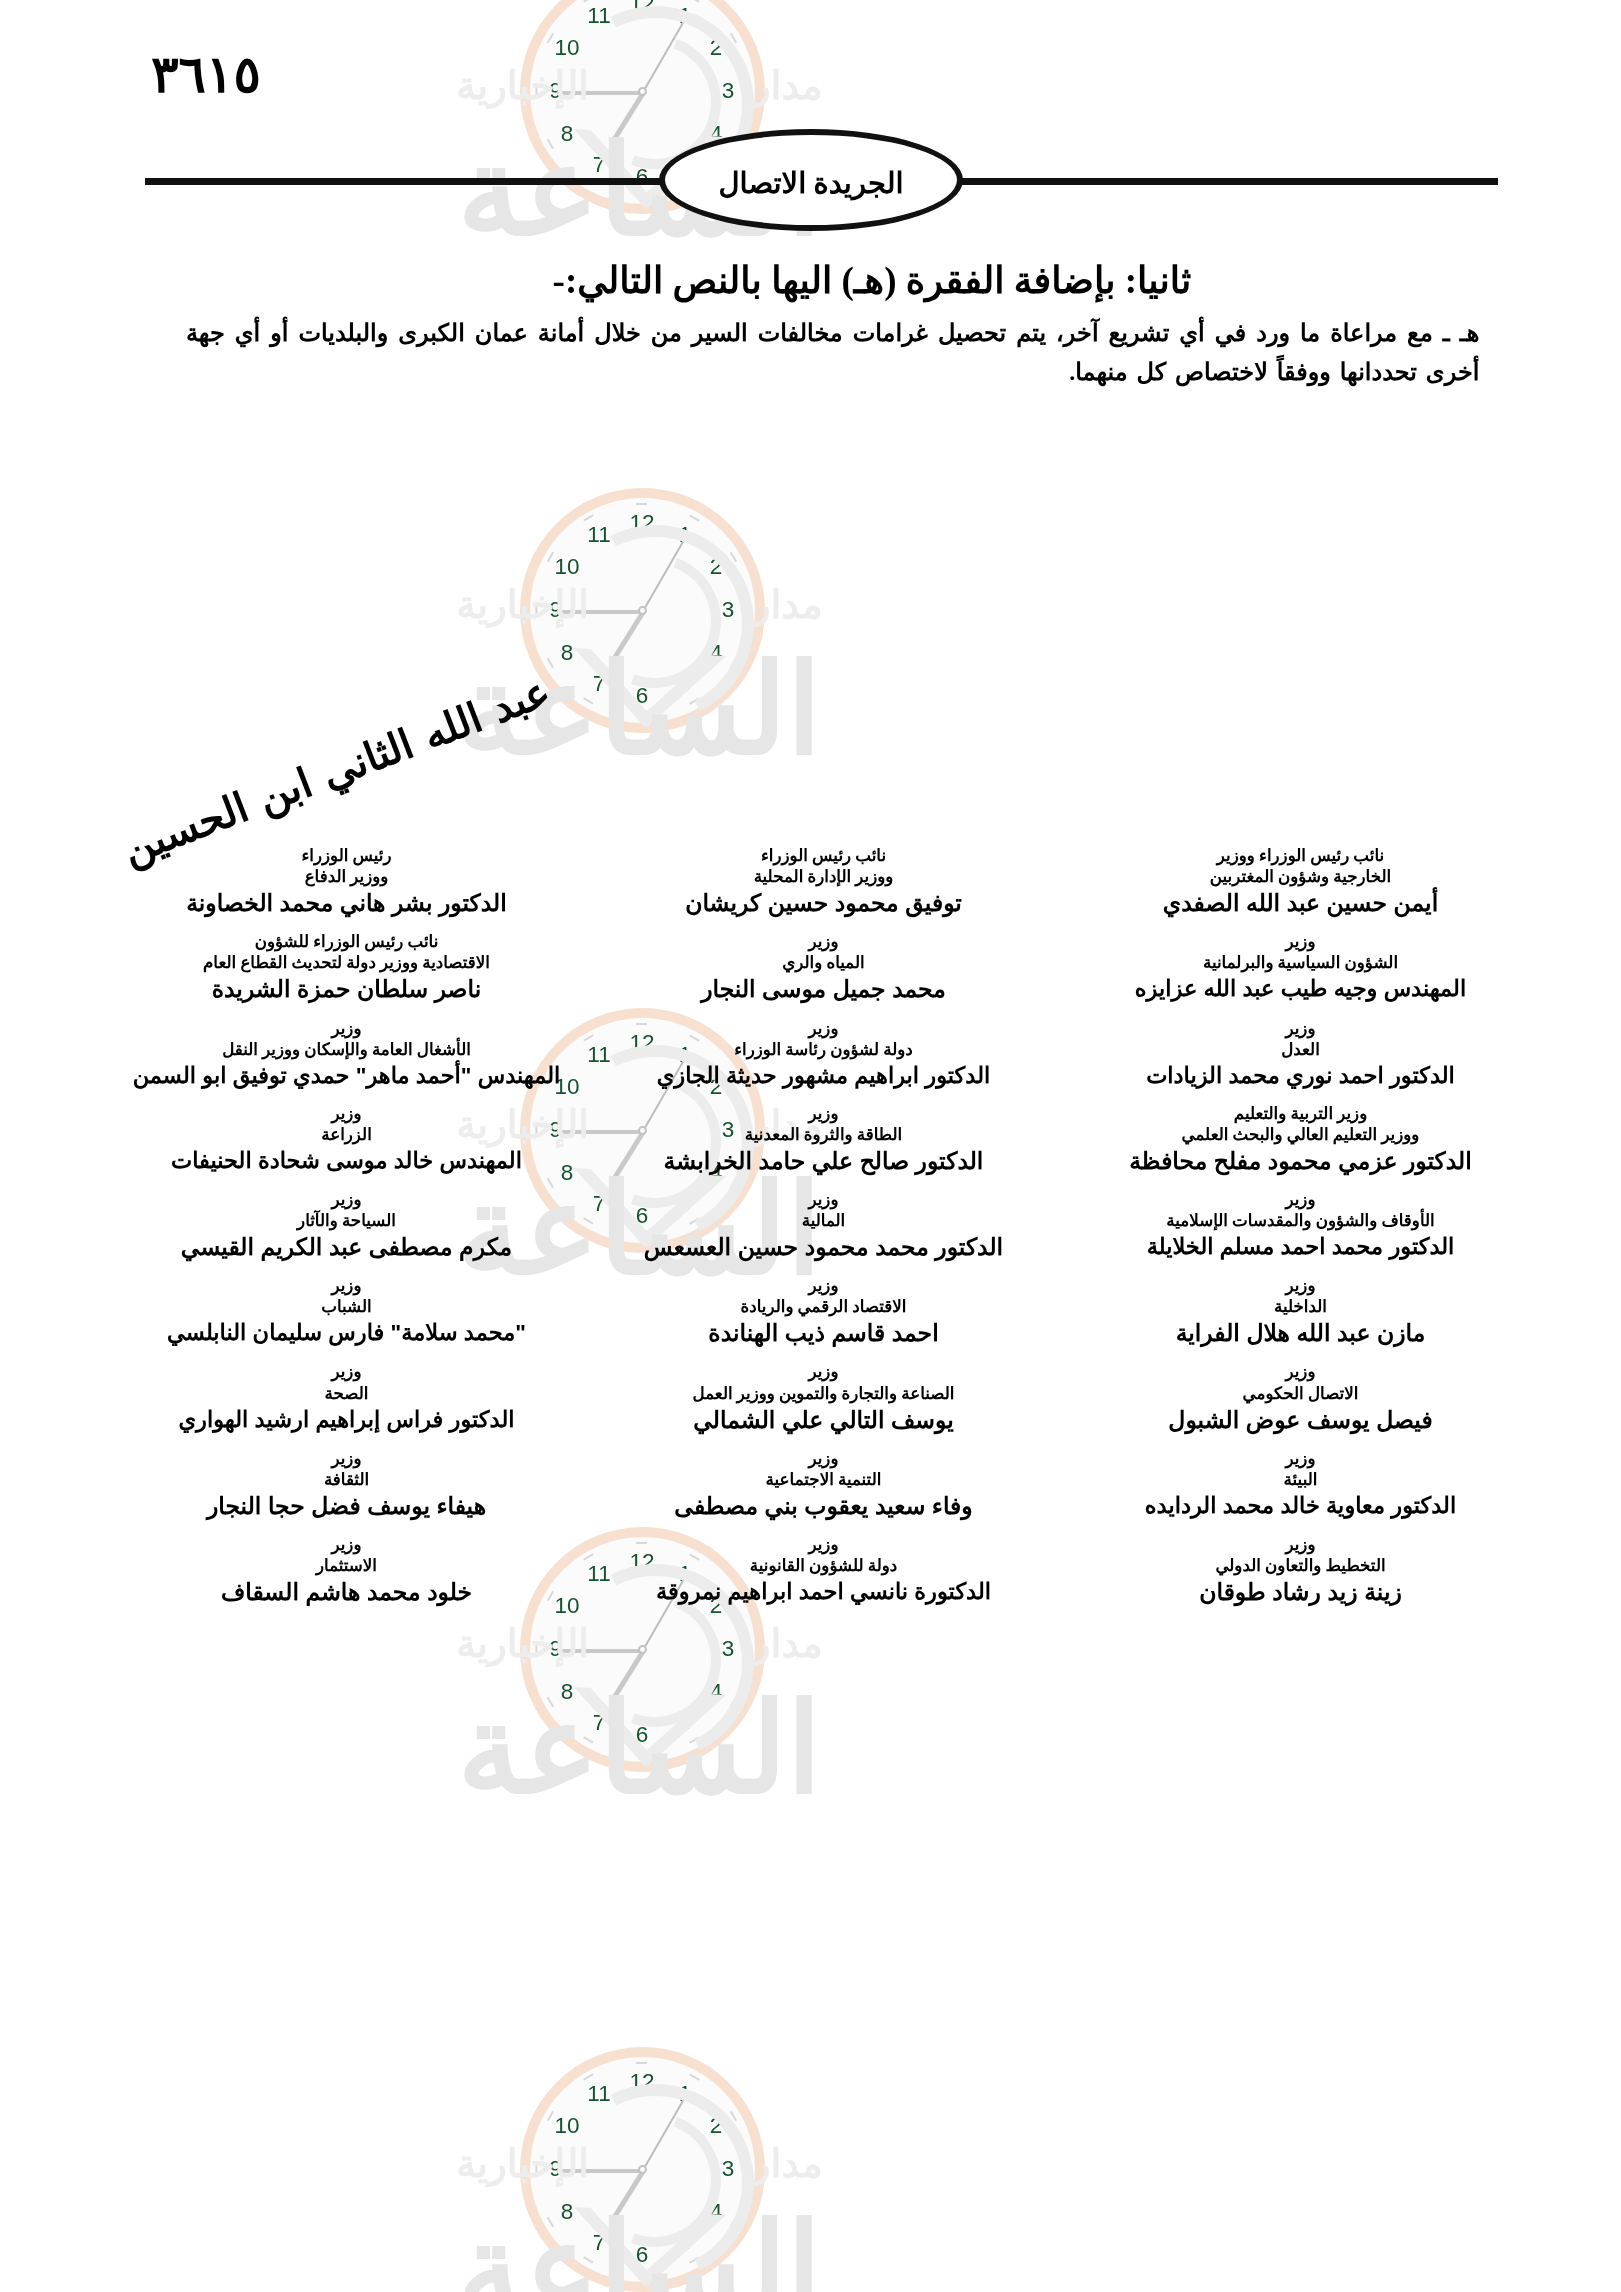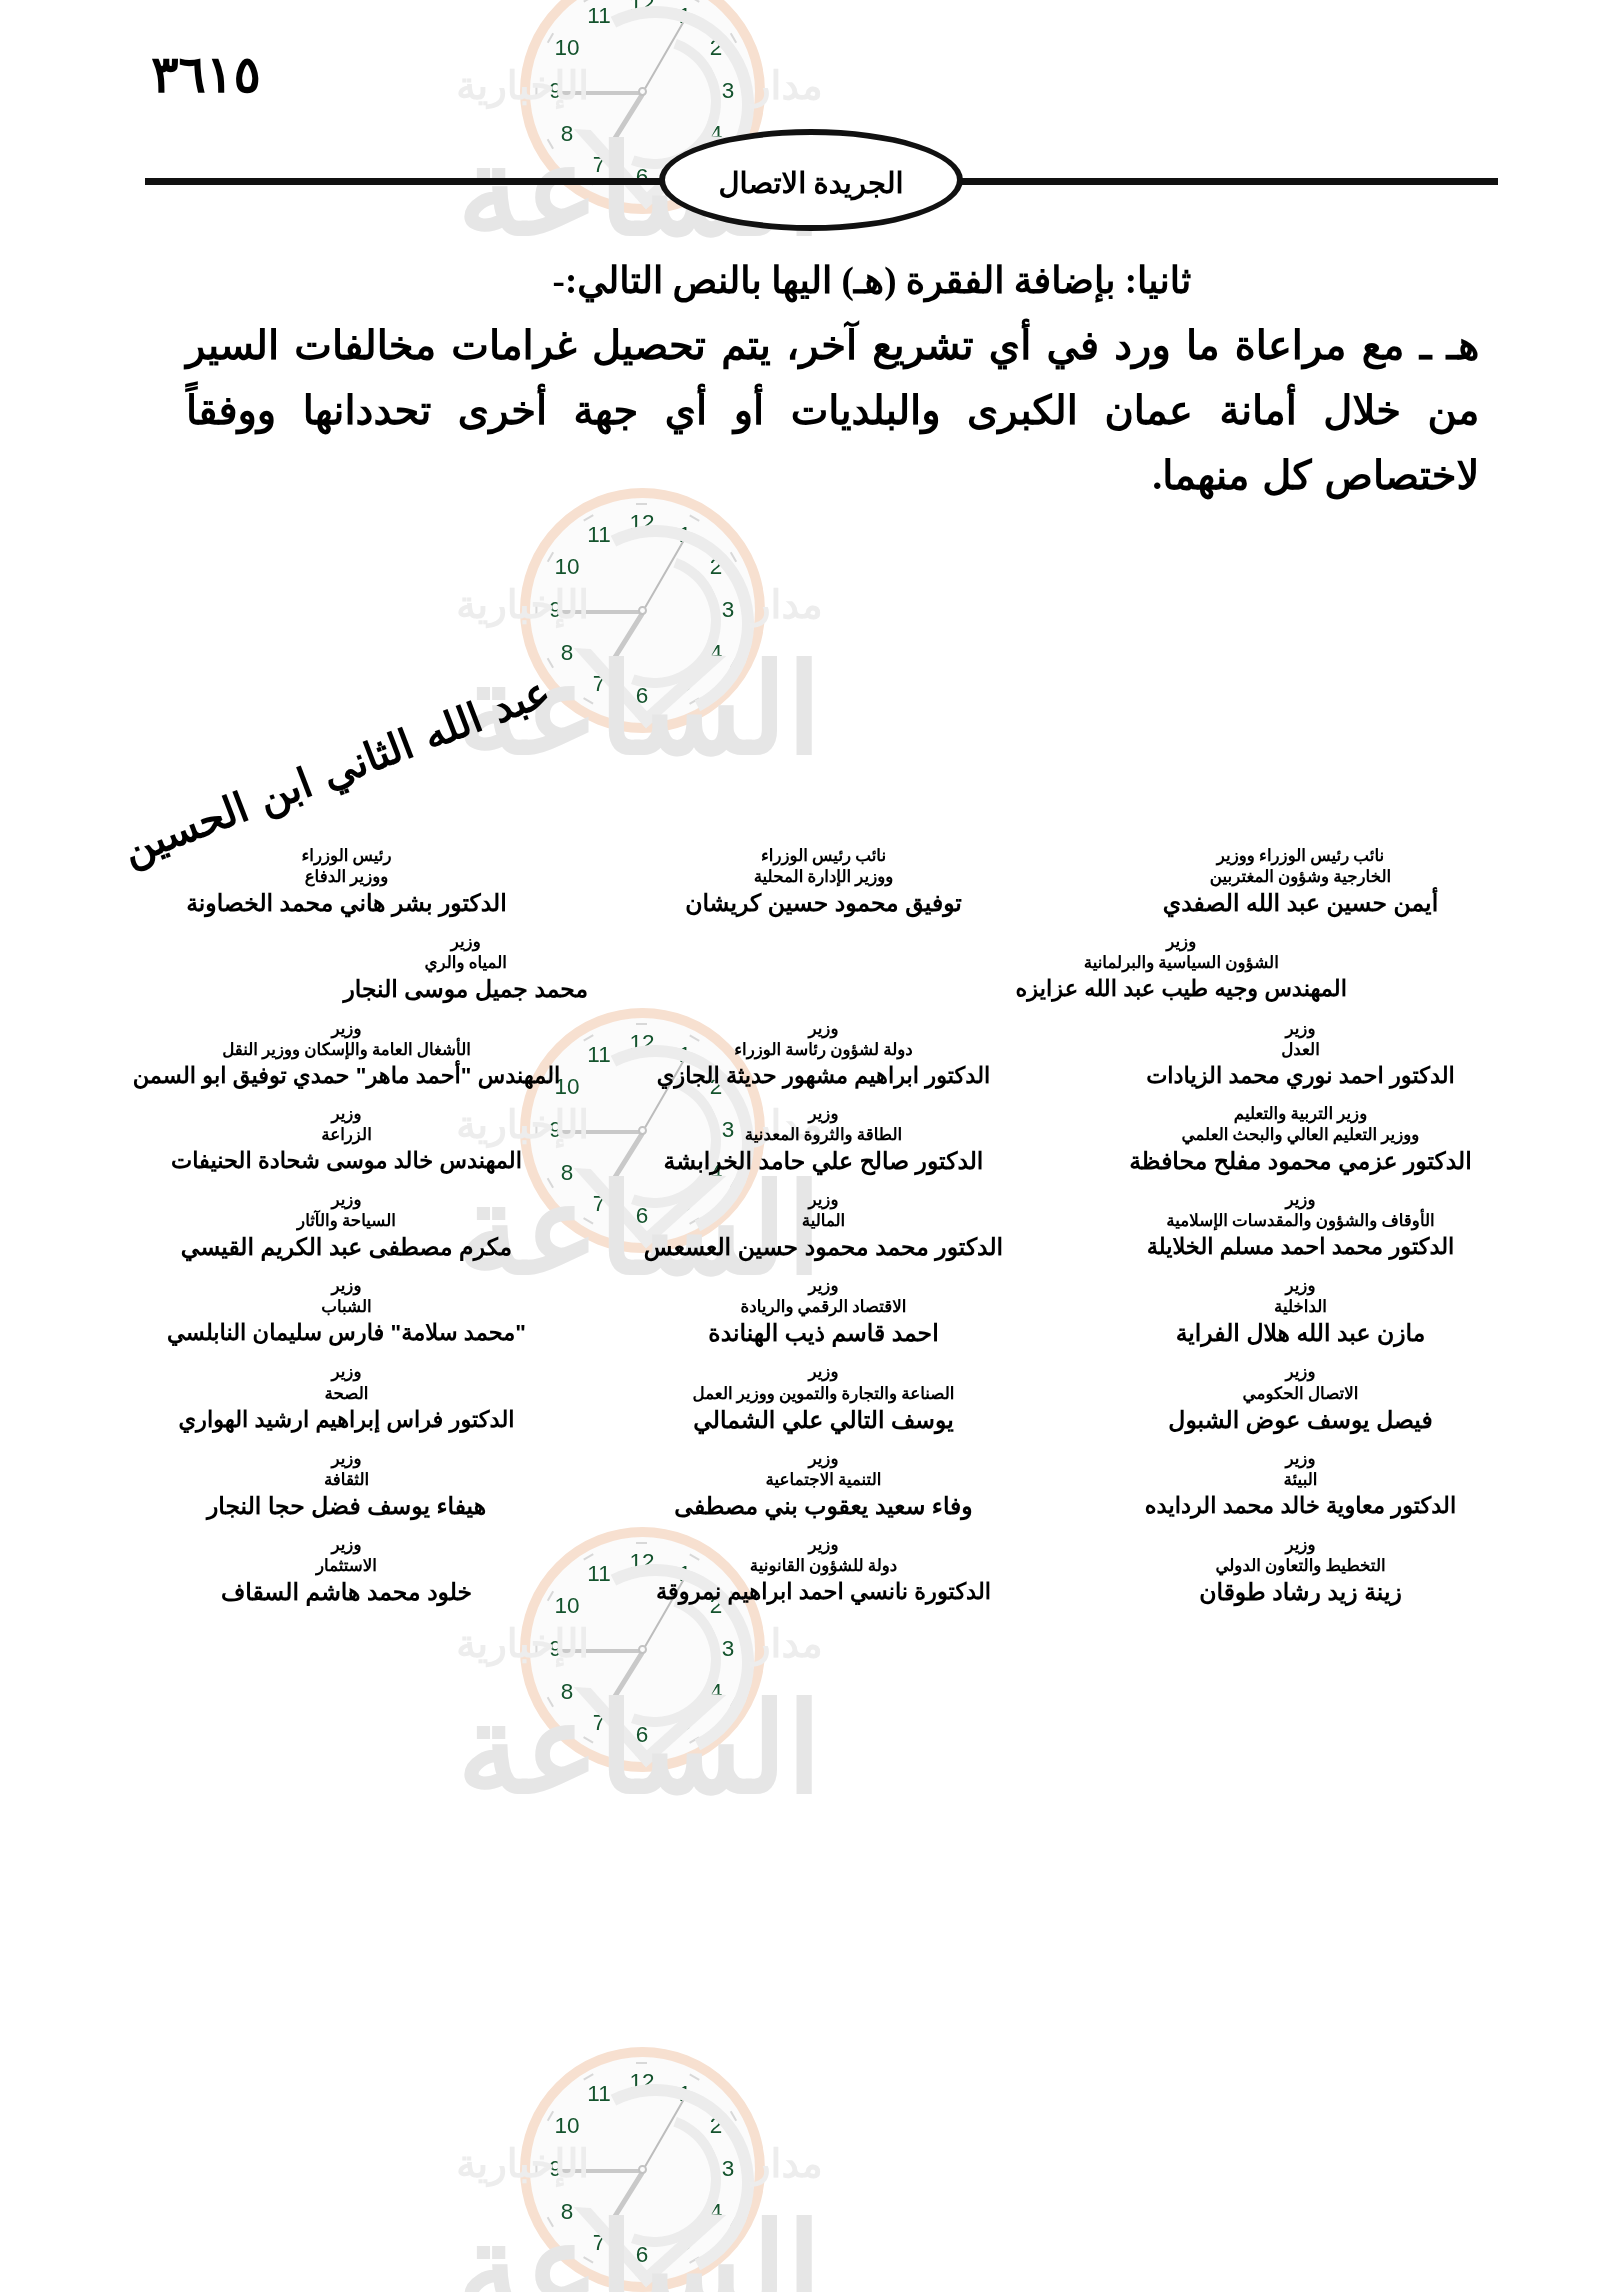--- a/index.html
+++ b/index.html
@@ -201,21 +201,21 @@
     font-family: "Liberation Serif", serif;
     font-size: 37px;
     font-weight: 700;
     line-height: 1.5;
     padding-left: 118px;
     text-align: center;
     margin-bottom: 5.9px;
   }
   .clause-body {
     font-family: "Liberation Serif", serif;
-    font-size: 40px;
+    font-size: 24px;
     font-weight: 700;
     line-height: 1.62;
     text-align: justify;
     text-align-last: right;
     padding-left: 59px;
     padding-right: 19.6px;
     word-spacing: 2.9px;
   }
 
   
@@ -515,20 +515,25 @@
           <div class="minister-cell">
             <div class="m-title">وزير</div>
             <div class="m-title">الشؤون السياسية والبرلمانية</div>
             <div class="m-name wide">المهندس وجيه طيب عبد الله عزايزه</div>
           </div>
           <div class="minister-cell">
             <div class="m-title">وزير</div>
             <div class="m-title">المياه والري</div>
             <div class="m-name">محمد جميل موسى النجار</div>
           </div>
+          <div class="minister-cell">
+            <div class="m-title">نائب رئيس الوزراء للشؤون</div>
+            <div class="m-title">الاقتصادية ووزير دولة لتحديث القطاع العام</div>
+            <div class="m-name">ناصر سلطان حمزة الشريدة</div>
+          </div>
         </div>
         <div class="minister-row">
           <div class="minister-cell">
             <div class="m-title">وزير</div>
             <div class="m-title">العدل</div>
             <div class="m-name wide">الدكتور احمد نوري محمد الزيادات</div>
           </div>
           <div class="minister-cell">
             <div class="m-title">وزير</div>
             <div class="m-title">دولة لشؤون رئاسة الوزراء</div>

